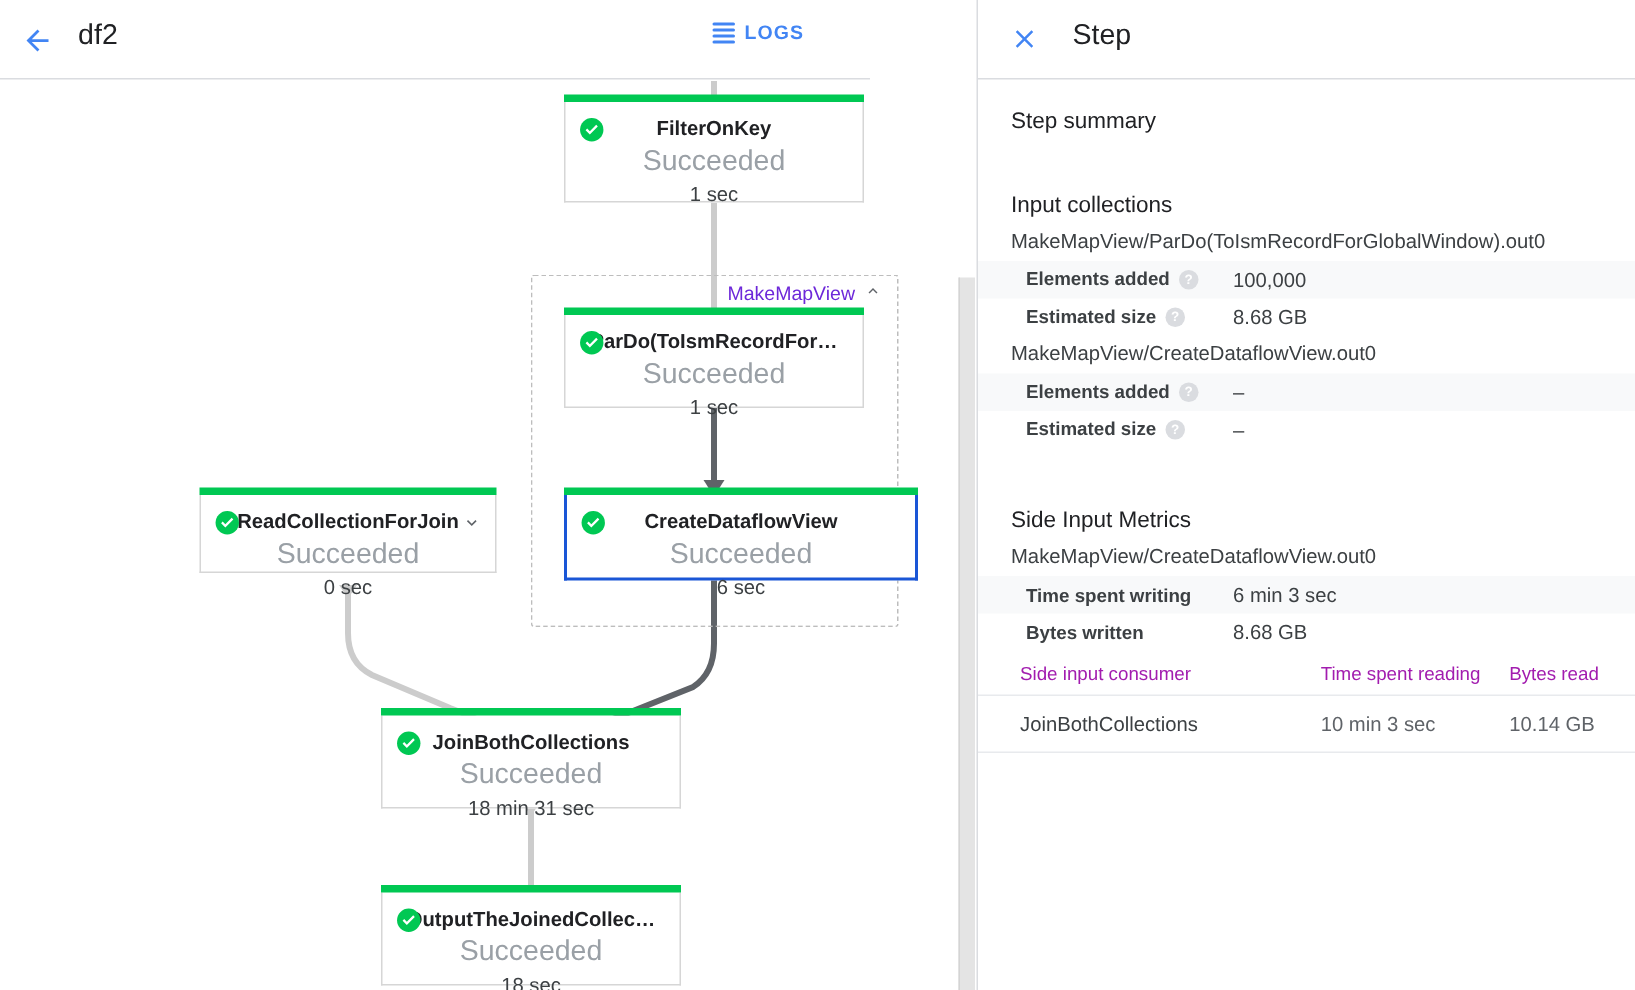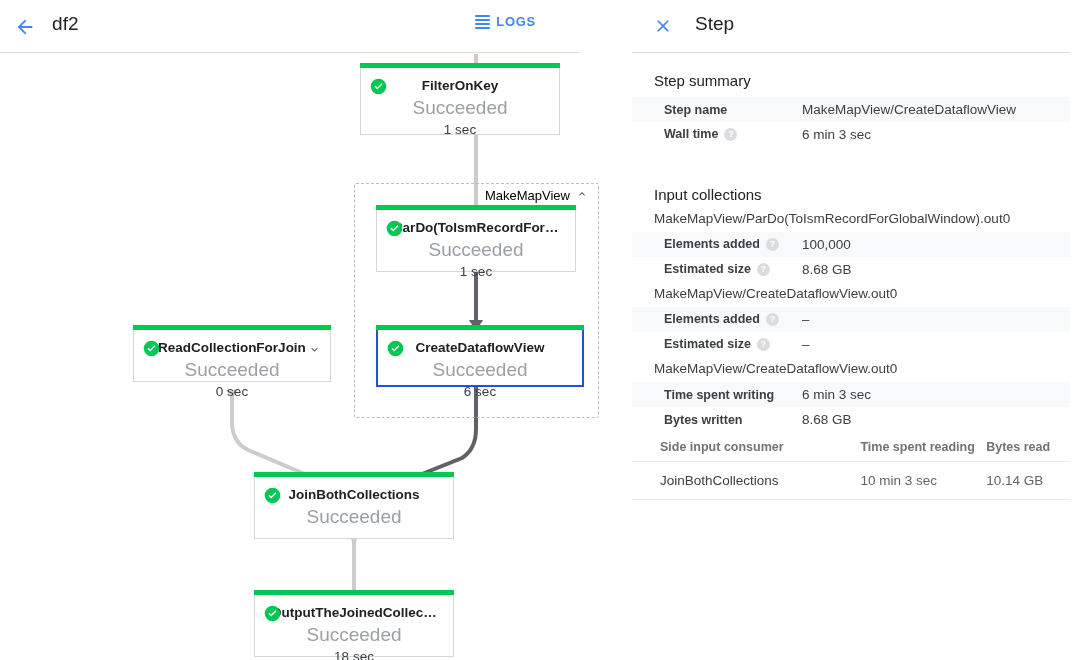--- a/index.html
+++ b/index.html
@@ -63,21 +63,21 @@
 
   
   .group-box {
     position: absolute;
     border: 1px dashed #bdbdbd;
     background: transparent;
     border-radius: 2px;
   }
   .group-label {
     position: absolute; right: 10px; top: 4px;
-    font-size: 13px; color: #000000;
+    font-size: 13px; color: #6d28d9;
     display: flex; align-items: center; gap: 6px;
     cursor: pointer;
   }
 
   
   .node {
     position: absolute;
     background: #fff;
     border: 1px solid #d6d6d6;
     border-top: none;
@@ -130,21 +130,21 @@
     cursor: pointer;
   }
 
   #pane-divider {
     position: absolute; left: 651px; top: 0; width: 1px; height: 660px;
     background: #dadce0;
   }
 
   
   #right-pane {
-    position: absolute; left: 632px; top: 0;
+    position: absolute; left: 652px; top: 0;
     width: 438px; height: 660px;
     background: #fff;
     overflow: hidden;
   }
   #panel-header {
     position: relative; height: 53px;
     border-bottom: 1px solid #dadce0;
   }
   #close-x {
     position: absolute; left: 19px; top: 14px;
@@ -190,21 +190,21 @@
     cursor: pointer;
     position: relative; top: -1px;
   }
 
   .sub-h {
     font-size: 13.5px; font-weight: bold; color: #202124;
     margin: 16px 0 4px 22px;
   }
   table.side { width: 100%; border-collapse: collapse; }
   table.side th {
-    font-size: 12.5px; font-weight: bold; color: #737373;
+    font-size: 12.5px; font-weight: normal; color: #a21caf;
     text-align: left;
     padding: 4px 0 7px 0;
     border-bottom: 1px solid #e8eaed;
   }
   table.side td {
     font-size: 13.5px; color: #3c4043;
     padding: 11px 0 11px 0;
     border-bottom: 1px solid #e8eaed;
   }
   table.side .c0 { padding-left: 28px; width: 218px; }
@@ -264,21 +264,21 @@
         <div class="group-label">
           <span>MakeMapView</span>
           <span>
             <svg width="12" height="12" viewBox="0 0 24 24" aria-hidden="true">
               <path d="M7.41 15.41L12 10.83l4.59 4.58L18 14l-6-6-6 6z" fill="#5f6368"></path>
             </svg>
           </span>
         </div>
       </div>
 
-      <div class="node" style="left:360px; top:14px; width:200px; height:67px;">
+      <div class="node" style="left:376px; top:14px; width:200px; height:67px;">
         <div class="statusbar"></div>
         <span class="check">
           <svg width="17" height="17" viewBox="0 0 24 24" aria-hidden="true">
             <circle cx="12" cy="12" r="11" fill="#00c853"></circle>
             <path d="M10.2 16.4l-4-4 1.5-1.5 2.5 2.5 6-6 1.5 1.5z" fill="#fff"></path>
           </svg>
         </span>
         <div class="nm">FilterOnKey</div>
         <div class="st">Succeeded</div>
         <div class="du">1 sec</div>
@@ -290,21 +290,21 @@
           <svg width="17" height="17" viewBox="0 0 24 24" aria-hidden="true">
             <circle cx="12" cy="12" r="11" fill="#00c853"></circle>
             <path d="M10.2 16.4l-4-4 1.5-1.5 2.5 2.5 6-6 1.5 1.5z" fill="#fff"></path>
           </svg>
         </span>
         <div class="nm">ParDo(ToIsmRecordFor…</div>
         <div class="st">Succeeded</div>
         <div class="du">1 sec</div>
       </div>
 
-      <div class="node selected" style="left:376px; top:276px; width:208px; height:57px;">
+      <div class="node selected" style="left:376px; top:276px; width:236px; height:57px;">
         <div class="statusbar"></div>
         <span class="check">
           <svg width="17" height="17" viewBox="0 0 24 24" aria-hidden="true">
             <circle cx="12" cy="12" r="11" fill="#00c853"></circle>
             <path d="M10.2 16.4l-4-4 1.5-1.5 2.5 2.5 6-6 1.5 1.5z" fill="#fff"></path>
           </svg>
         </span>
         <div class="nm">CreateDataflowView</div>
         <div class="st">Succeeded</div>
         <div class="du">6 sec</div>
@@ -331,20 +331,21 @@
       <div class="node" style="left:254px; top:423px; width:200px; height:62px;">
         <div class="statusbar"></div>
         <span class="check">
           <svg width="17" height="17" viewBox="0 0 24 24" aria-hidden="true">
             <circle cx="12" cy="12" r="11" fill="#00c853"></circle>
             <path d="M10.2 16.4l-4-4 1.5-1.5 2.5 2.5 6-6 1.5 1.5z" fill="#fff"></path>
           </svg>
         </span>
         <div class="nm">JoinBothCollections</div>
         <div class="st">Succeeded</div>
+        <div class="du">18 min 31 sec</div>
       </div>
 
       <div class="node" style="left:254px; top:541px; width:200px; height:62px;">
         <div class="statusbar"></div>
         <span class="check">
           <svg width="17" height="17" viewBox="0 0 24 24" aria-hidden="true">
             <circle cx="12" cy="12" r="11" fill="#00c853"></circle>
             <path d="M10.2 16.4l-4-4 1.5-1.5 2.5 2.5 6-6 1.5 1.5z" fill="#fff"></path>
           </svg>
         </span>
@@ -368,32 +369,20 @@
         <svg width="20" height="20" viewBox="0 0 24 24" aria-hidden="true">
           <path d="M19 6.41L17.59 5 12 10.59 6.41 5 5 6.41 10.59 12 5 17.59 6.41 19 12 13.41 17.59 19 19 17.59 13.41 12z" fill="#4285f4"></path>
         </svg>
       </div>
       <div id="panel-title">Step</div>
     </div>
 
     <div id="panel-body">
 
       <div class="sec-h">Step summary</div>
-      <table class="kv">
-        <tbody>
-            <tr class="alt">
-          <td class="k"><span>Step name</span></td>
-          <td class="v">MakeMapView/CreateDataflowView</td>
-        </tr>
-        <tr>
-          <td class="k"><span>Wall time</span><span class="qmark">?</span></td>
-          <td class="v">6 min 3 sec</td>
-        </tr>
-      </tbody>
-        </table>
 
       <div class="sec-h tight">Input collections</div>
       <div class="coll-name">MakeMapView/ParDo(ToIsmRecordForGlobalWindow).out0</div>
       <table class="kv">
         <tbody>
             <tr class="alt">
           <td class="k"><span>Elements added</span><span class="qmark">?</span></td>
           <td class="v">100,000</td>
         </tr>
         <tr>
@@ -410,20 +399,21 @@
           <td class="k"><span>Elements added</span><span class="qmark">?</span></td>
           <td class="v">–</td>
         </tr>
         <tr>
           <td class="k"><span>Estimated size</span><span class="qmark">?</span></td>
           <td class="v">–</td>
         </tr>
       </tbody>
         </table>
 
+      <div class="sec-h tight">Side Input Metrics</div>
       <div class="coll-name">MakeMapView/CreateDataflowView.out0</div>
       <table class="kv">
         <tbody>
             <tr class="alt">
           <td class="k"><span>Time spent writing</span></td>
           <td class="v">6 min 3 sec</td>
         </tr>
         <tr>
           <td class="k"><span>Bytes written</span></td>
           <td class="v">8.68 GB</td>

